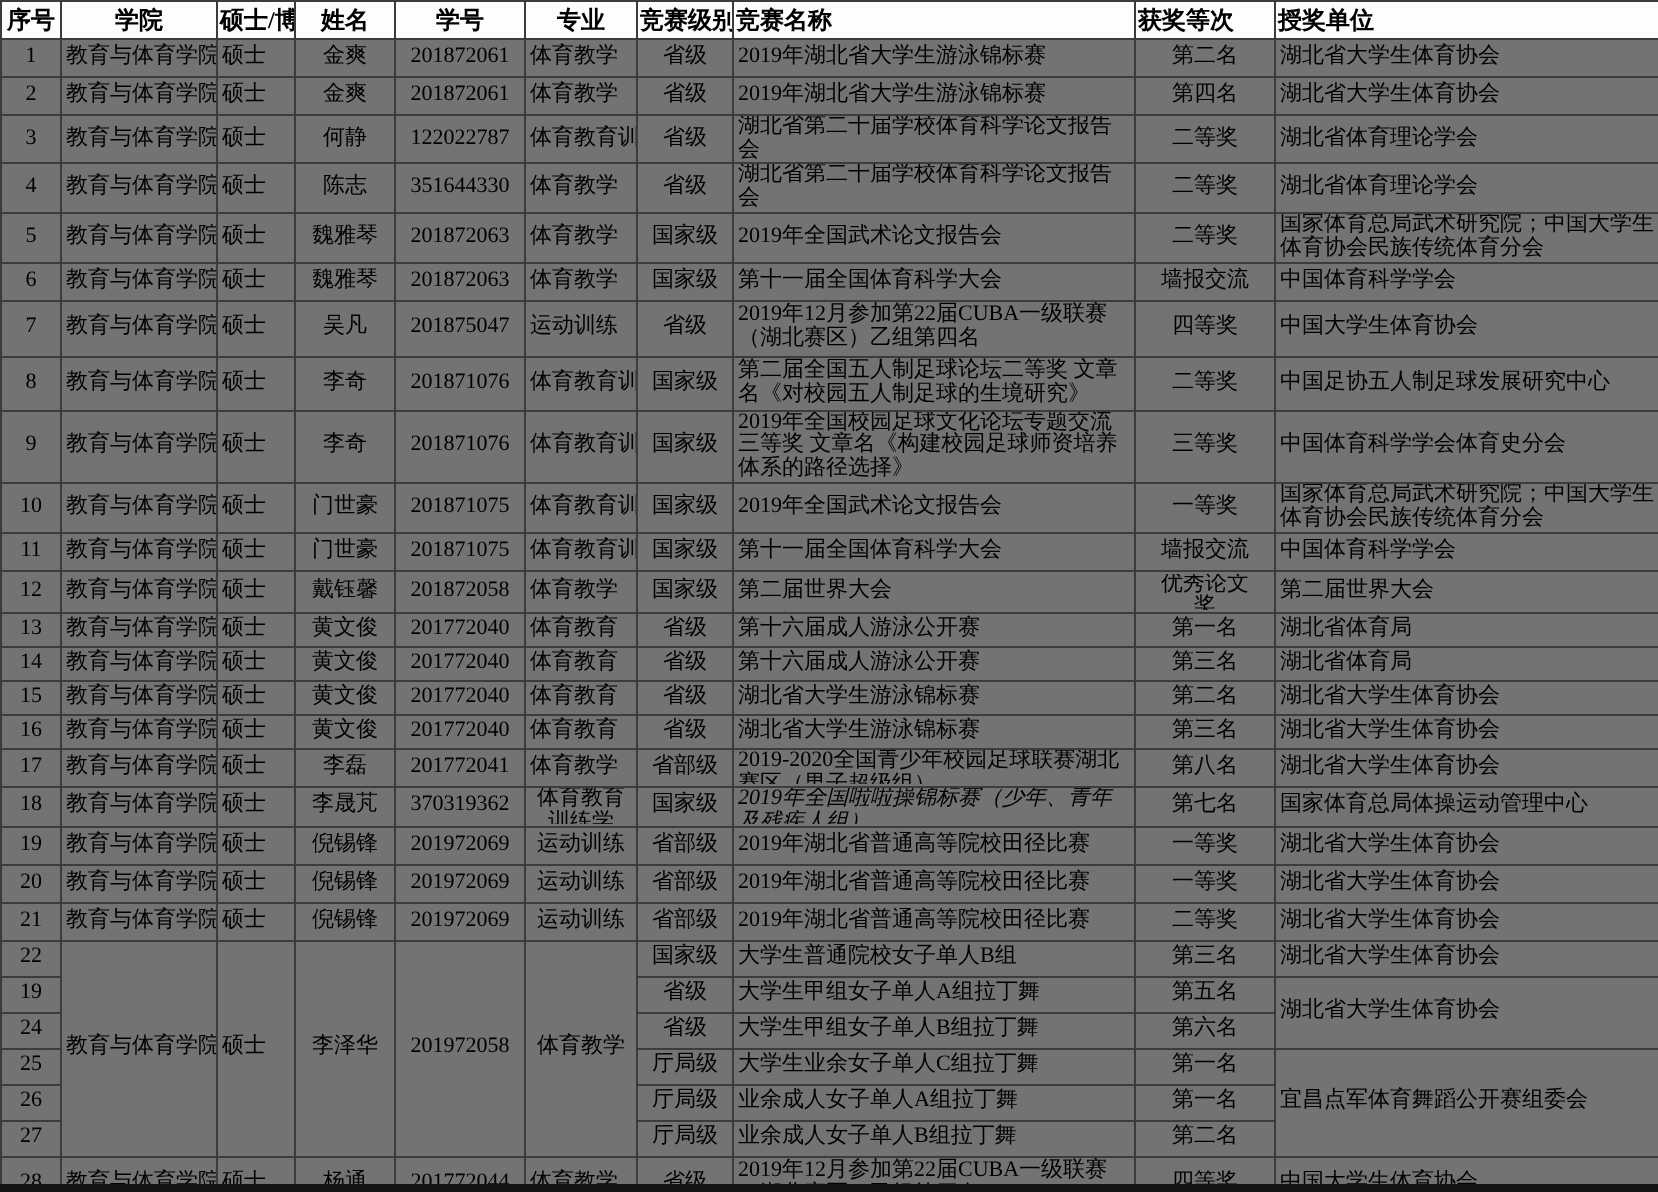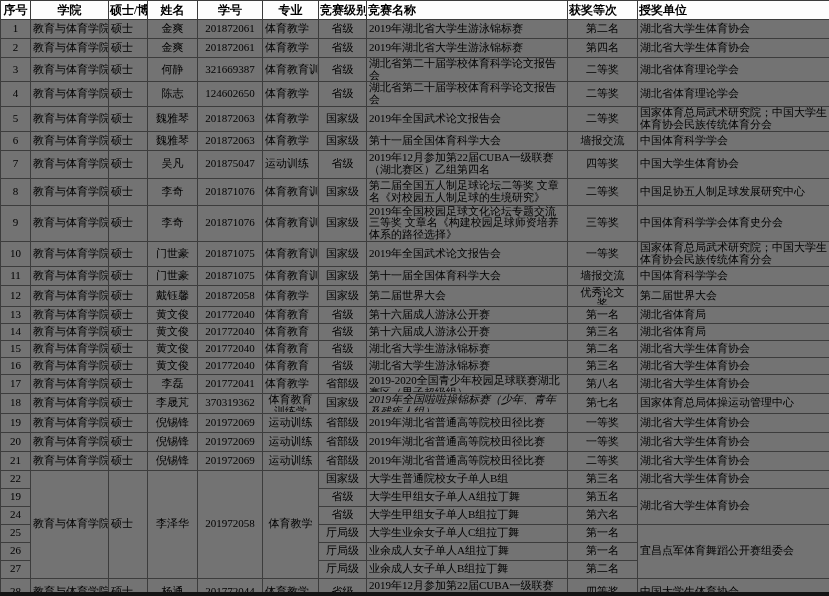--- a/index.html
+++ b/index.html
@@ -84,33 +84,33 @@
           <td class="c-center nowrap">省级</td>
           <td class="c-left">2019年湖北省大学生游泳锦标赛</td>
           <td class="c-center">第四名</td>
           <td class="c-left">湖北省大学生体育协会</td>
         </tr>
         <tr style="height: 19px;">
           <td class="c-center">3</td>
           <td class="c-left nowrap">教育与体育学院</td>
           <td class="c-left nowrap">硕士</td>
           <td class="c-center nowrap">何静</td>
-          <td class="c-center nowrap">321669387</td>
+          <td class="c-center nowrap">122022787</td>
           <td class="c-left nowrap">体育教育训练学</td>
           <td class="c-center nowrap">省级</td>
           <td class="c-left">湖北省第二十届学校体育科学论文报告会</td>
           <td class="c-center">二等奖</td>
           <td class="c-left">湖北省体育理论学会</td>
         </tr>
         <tr style="height: 19px;">
           <td class="c-center">4</td>
           <td class="c-left nowrap">教育与体育学院</td>
           <td class="c-left nowrap">硕士</td>
           <td class="c-center nowrap">陈志</td>
-          <td class="c-center nowrap">124602650</td>
+          <td class="c-center nowrap">351644330</td>
           <td class="c-left nowrap">体育教学</td>
           <td class="c-center nowrap">省级</td>
           <td class="c-left">湖北省第二十届学校体育科学论文报告会</td>
           <td class="c-center">二等奖</td>
           <td class="c-left">湖北省体育理论学会</td>
         </tr>
         <tr style="height: 25px;">
           <td class="c-center">5</td>
           <td class="c-left nowrap">教育与体育学院</td>
           <td class="c-left nowrap">硕士</td>

